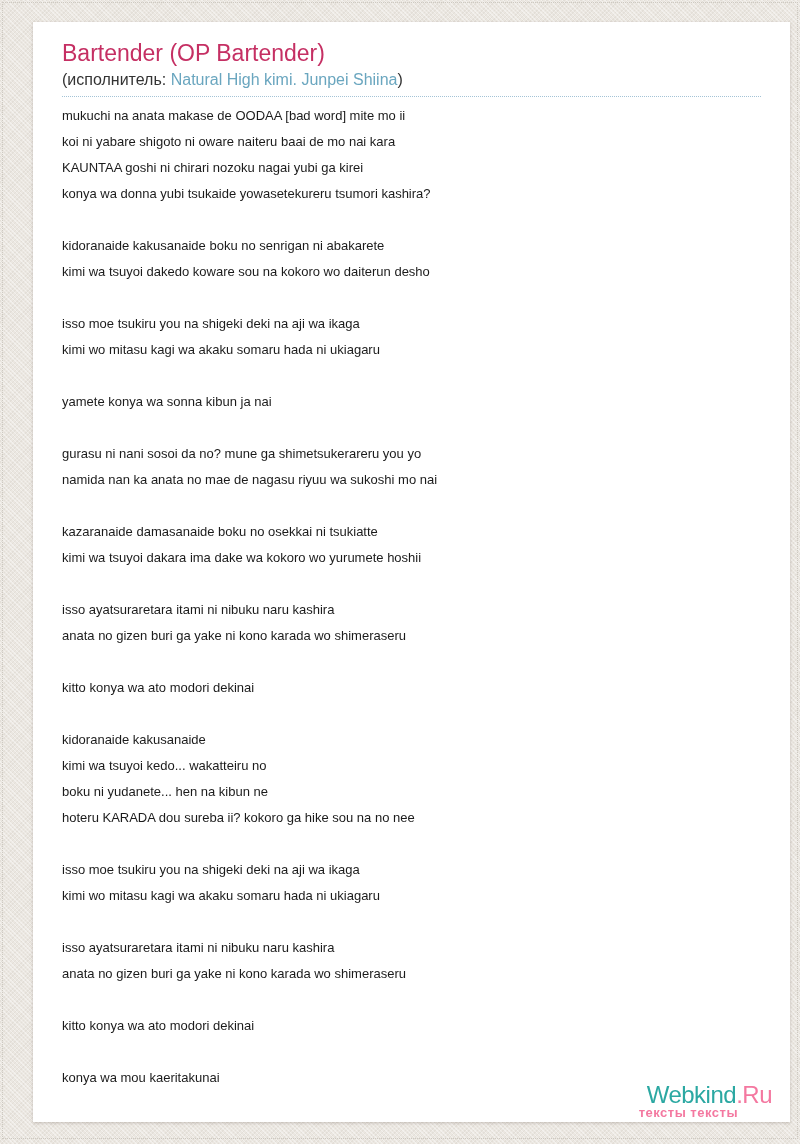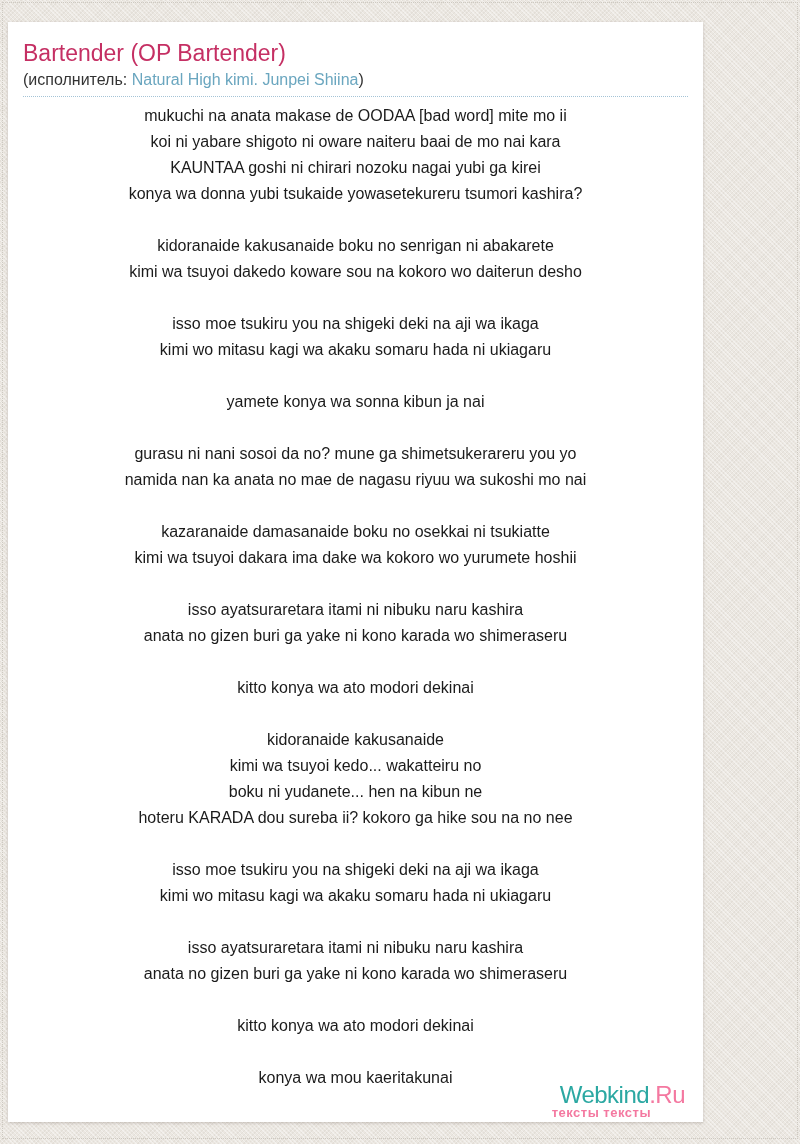--- a/index.html
+++ b/index.html
@@ -18,27 +18,27 @@
       #ebe7e1;
   }
   .page-frame {
     position: absolute;
     left: 2px; right: 2px; top: 2px; bottom: 5px;
     border: 1px dotted #cdc9c1;
     pointer-events: none;
   }
   .card {
     position: absolute;
-    left: 8px;
+    left: 33px;
     top: 22px;
-    width: 695px;
+    width: 757px;
     height: 1100px;
     box-sizing: border-box;
     background: #ffffff;
-    padding: 16px 15px;
+    padding: 16px 29px;
     box-shadow: 0 1px 3px rgba(120,110,100,.35);
   }
   .header {
     border-bottom: 1px dotted #a4c3d6;
     padding-bottom: 6px;
   }
   .page-title {
     margin: 0 0 2px 0;
     font-size: 23px;
     font-weight: normal;
@@ -50,25 +50,24 @@
     line-height: 20px;
     color: #333333;
   }
   .artist-link {
     color: #6aa6bf;
     text-decoration: none;
     cursor: pointer;
   }
   .lyrics {
     margin-top: 6px;
-    font-size: 16px;
+    font-size: 13px;
     line-height: 26px;
     color: #1b1b1b;
     white-space: pre-line;
-    text-align: center;
   }
   .logo {
     position: absolute;
     right: 18px;
     bottom: 2px;
     text-align: right;
     cursor: pointer;
   }
   .logo-text {
     font-size: 24px;

